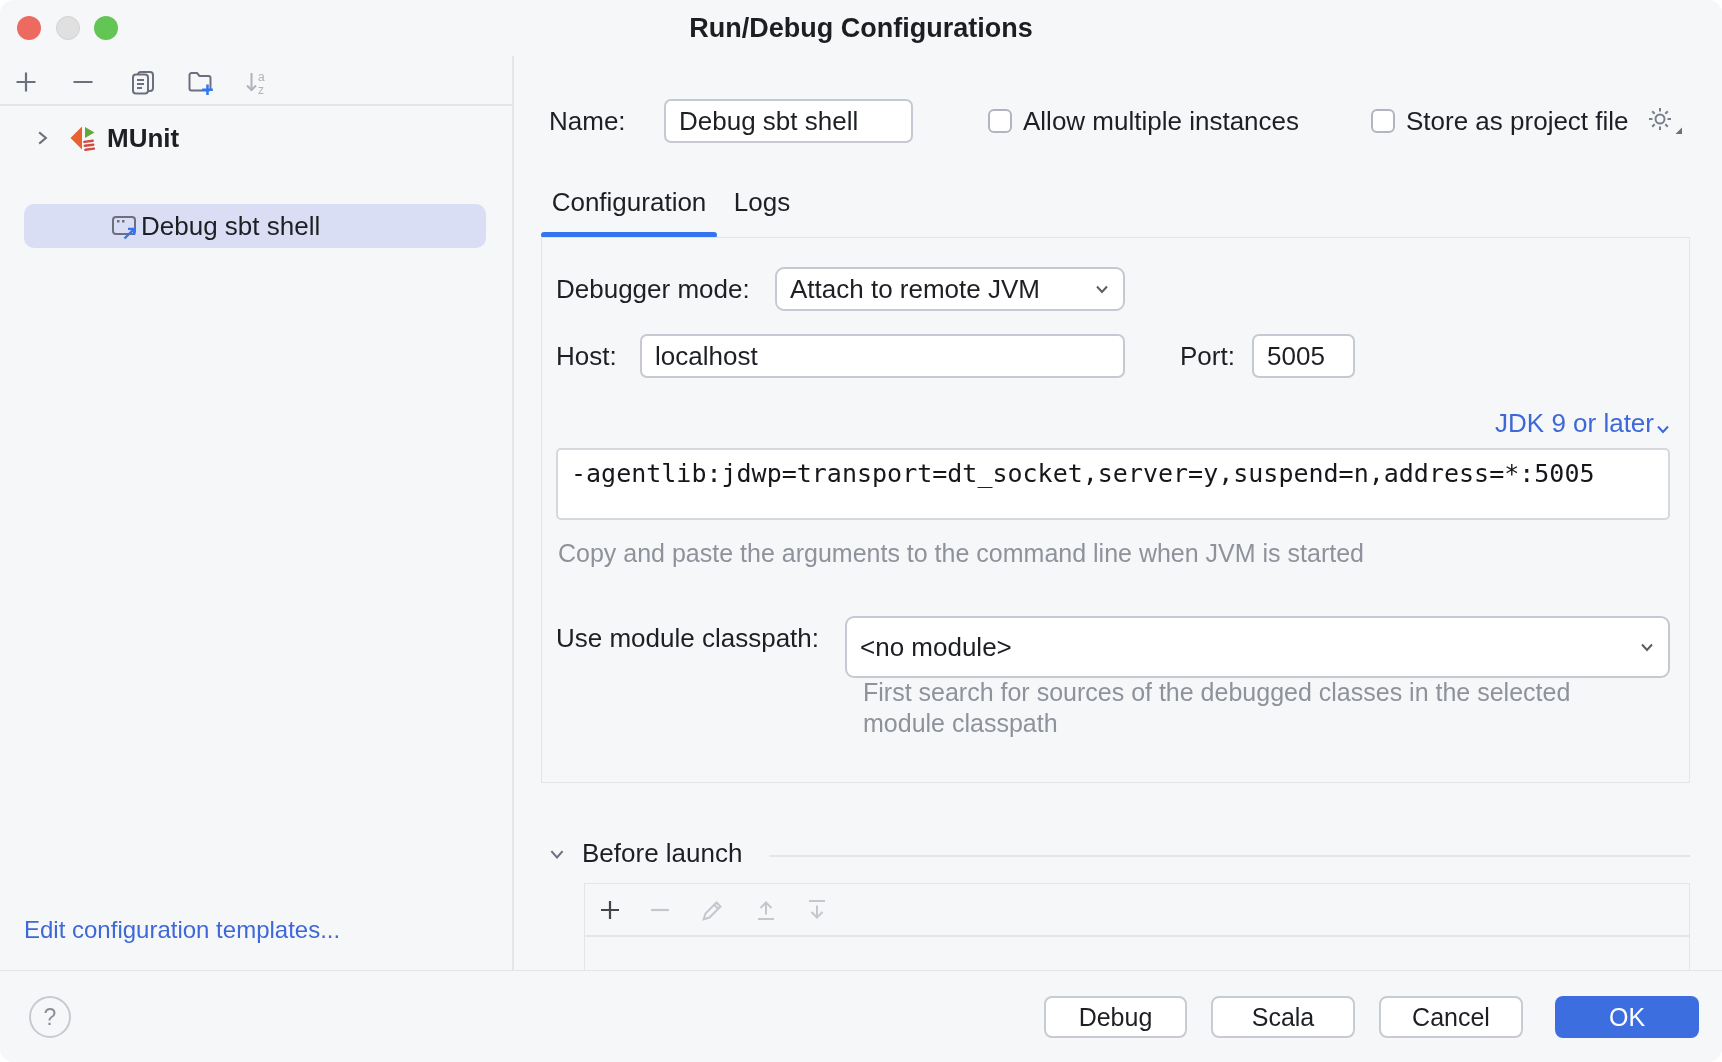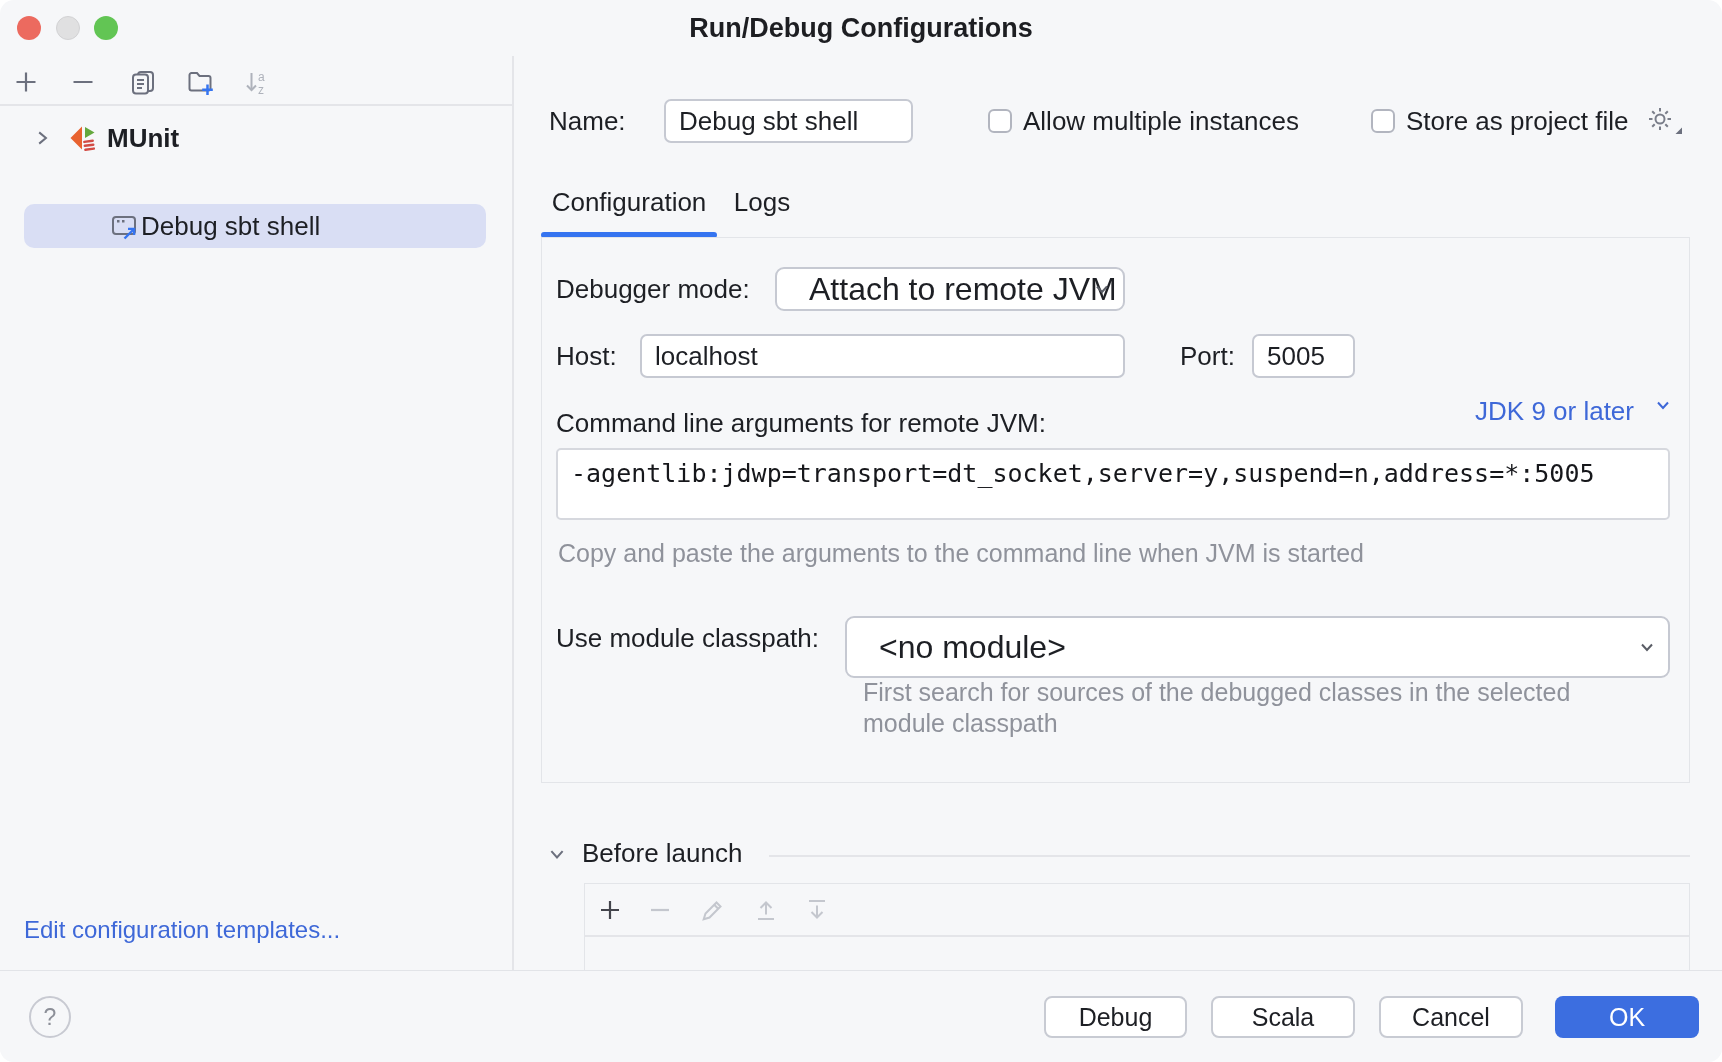--- a/index.html
+++ b/index.html
@@ -37,21 +37,21 @@
        border-radius:6px;box-sizing:border-box;}
   
   .tab{position:absolute;top:182px;height:40px;display:flex;align-items:center;justify-content:center;
        font-size:26px;cursor:pointer;}
   .tab-underline{position:absolute;left:541px;top:232px;width:176px;height:6px;border-radius:3px;
                  background:var(--accent,#3574F0);}
   .panel{position:absolute;border:1.5px solid #E3E5E9;box-sizing:border-box;}
   
   .combo{position:absolute;background:#fff;border:2px solid #C6C9D2;border-radius:9px;
          display:flex;align-items:center;box-sizing:border-box;cursor:pointer;}
-  .combo .val{font-size:32px;padding-left:32px;white-space:nowrap;}
+  .combo .val{font-size:26px;padding-left:13px;white-space:nowrap;}
   .combo .chev{position:absolute;right:12px;top:50%;margin-top:-9px;}
   .mono-field{position:absolute;background:#fff;border:2px solid #D6D8DE;border-radius:5px;
               box-sizing:border-box;font-family:"DejaVu Sans Mono","Liberation Mono",monospace;
               font-size:25px;padding:9px 0 0 13px;white-space:nowrap;overflow:hidden;color:#16171B;}
   .hint{position:absolute;color:#8F929B;font-size:25px;line-height:31px;}
   
   .bl-btn{position:absolute;top:897px;width:26px;height:26px;background:none;border:none;padding:0;}
   .btn{position:absolute;top:996px;height:42px;border-radius:8px;background:#fff;
        border:2px solid #C8CBD3;font-family:inherit;font-size:25px;color:#1D1F24;cursor:pointer;}
   .btn.primary{background:var(--ok-button,#3C6EE0);border:none;color:#fff;margin-left:8px;}
@@ -171,22 +171,21 @@
           <path d="M4 6.5 L9 12 L14 6.5" fill="none" stroke="#5A5D66" stroke-width="2"></path>
         </svg>
       </span>
   </div>
 
   <div class="lbl" style="left:556px;top:341px">Host:</div>
   <input class="inp" style="left: 640px; top: 334px; width: 485px; height: 44px;" value="localhost">
   <div class="lbl" style="left:1180px;top:341px">Port:</div>
   <input class="inp" style="left: 1252px; top: 334px; width: 103px; height: 44px;" value="5005">
 
-  <div class="lbl" style="left:556px;top:408px">Command line arguments for remote JVM:</div>
-  <div class="abs" style="right:50px;top:396px;display:flex;align-items:flex-start;gap:20px">
+  <div class="abs" style="right:50px;top:408px;display:flex;align-items:flex-end;gap:0">
     <span class="lbl" style="position:static;color:var(--link,#3E68D8)">JDK 9 or later</span>
     <svg width="18" height="18" viewBox="0 0 18 18">
         <path d="M4 6.5 L9 12 L14 6.5" fill="none" stroke="#3E68D8" stroke-width="2"></path>
       </svg>
   </div>
 
   <div class="mono-field" style="left:556px;top:448px;width:1114px;height:72px">-agentlib:jdwp=transport=dt_socket,server=y,suspend=n,address=*:5005</div>
   <div class="hint" style="left:558px;top:538px">Copy and paste the arguments to the command line when JVM is started</div>
 
   <div class="lbl" style="left:556px;top:623px">Use module classpath:</div>

